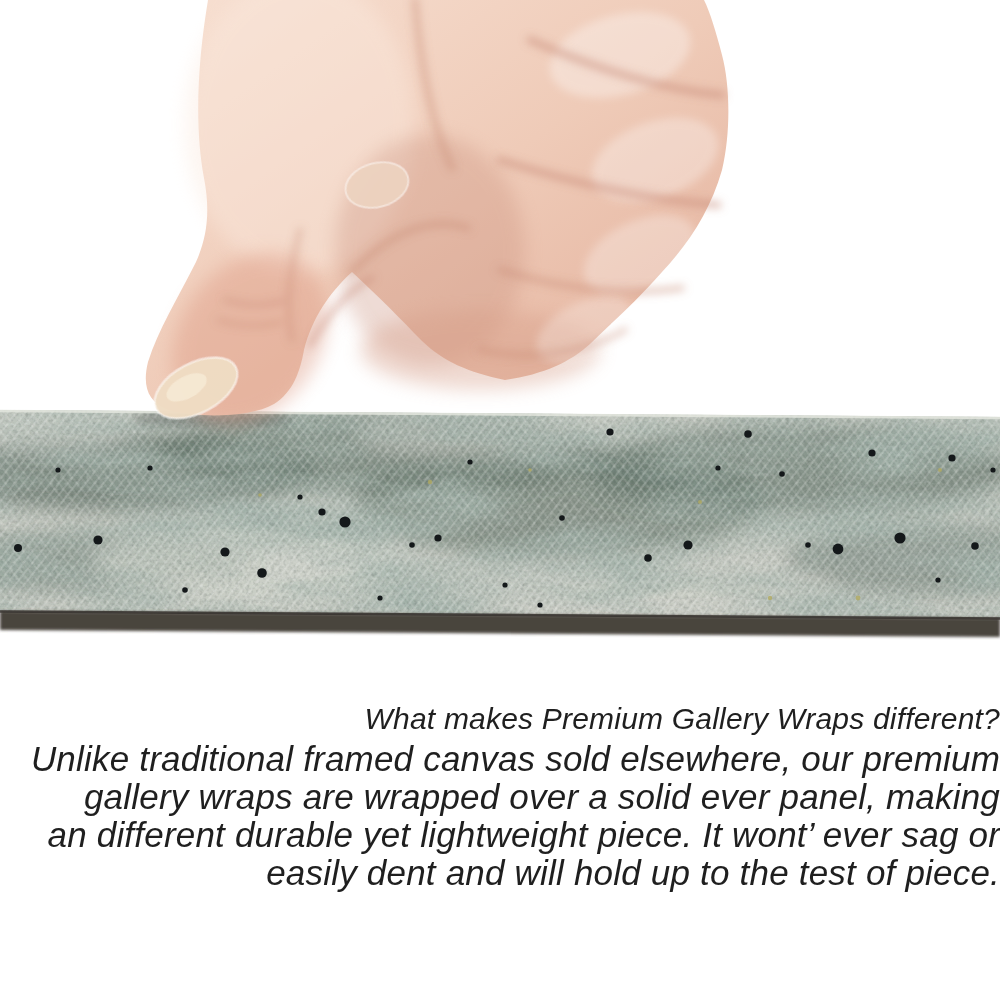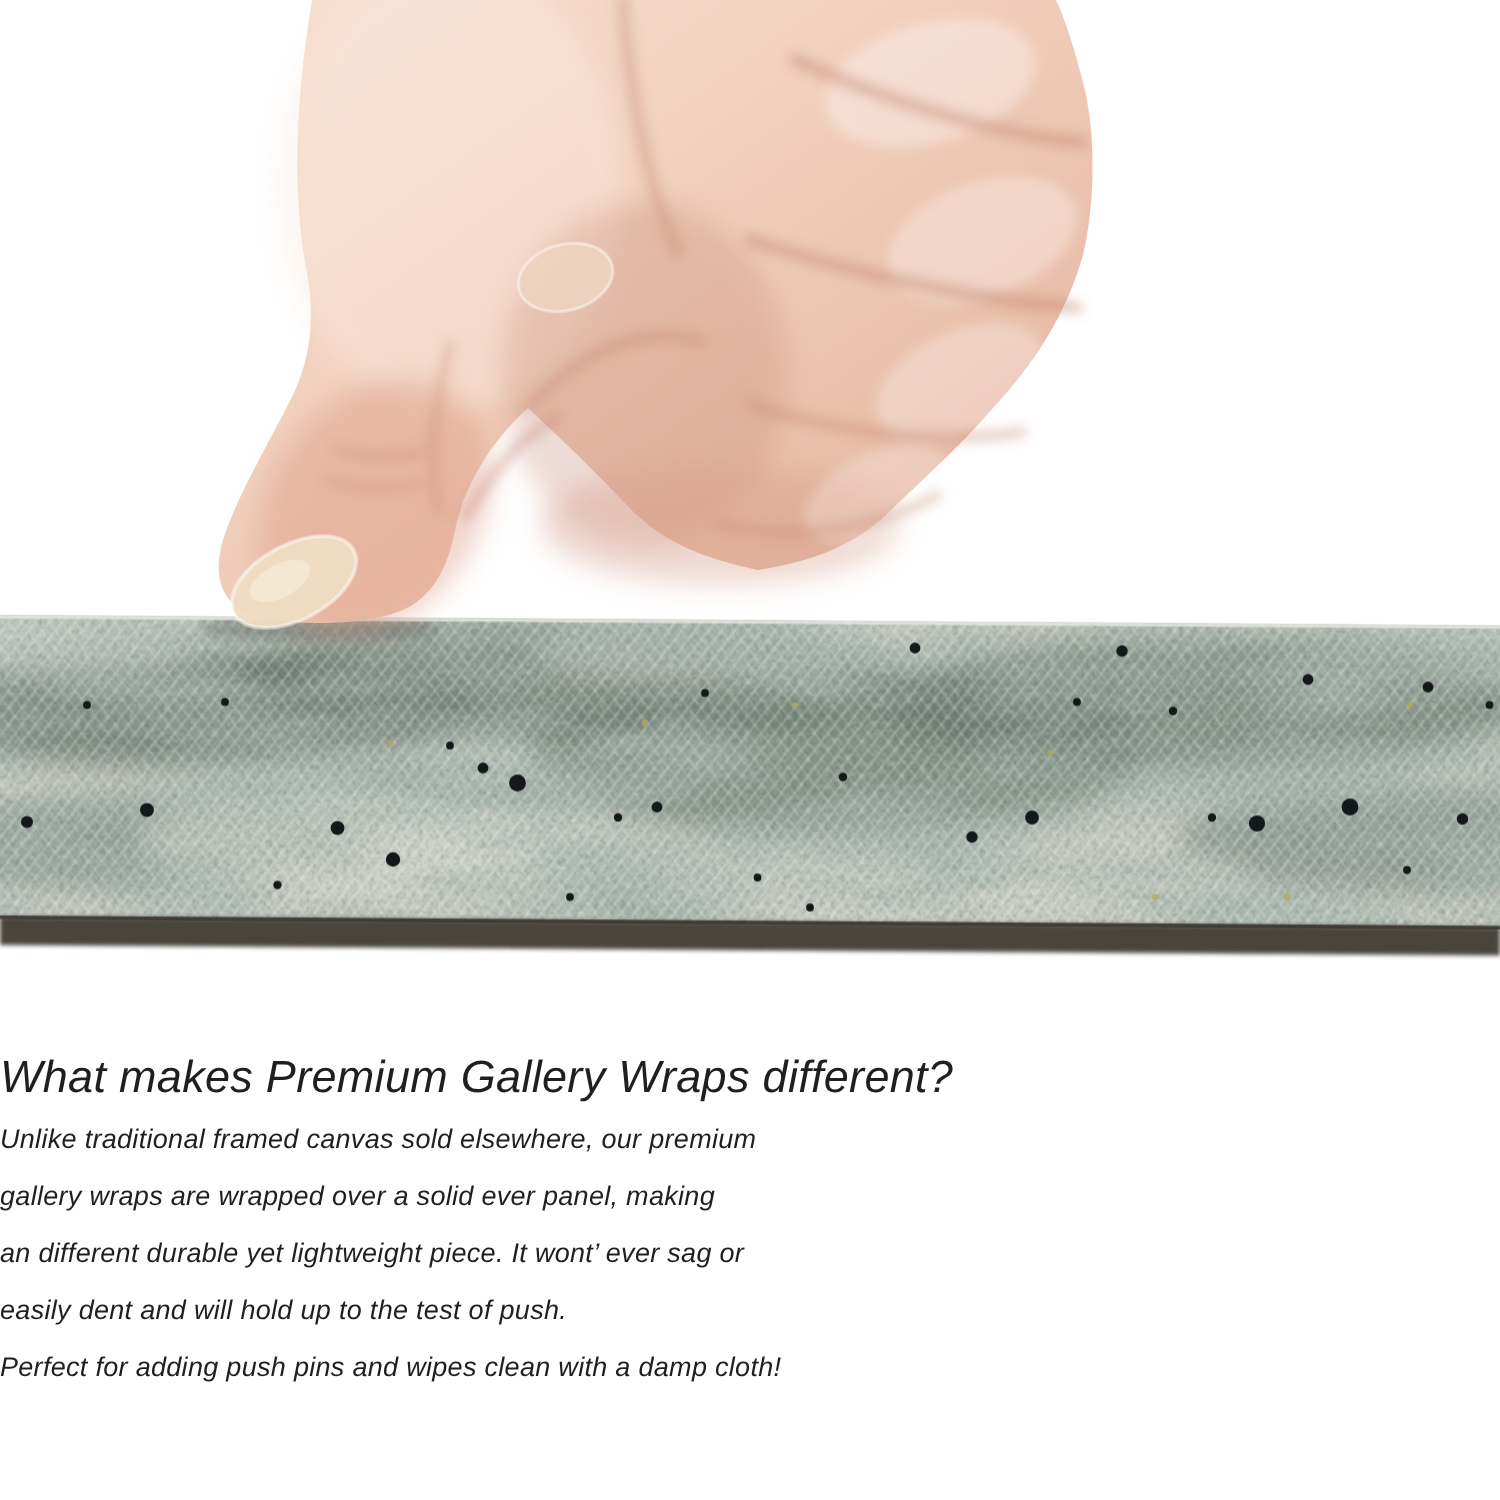--- a/index.html
+++ b/index.html
@@ -8,32 +8,32 @@
     width:1000px;height:1000px;
     background:#ffffff;
     overflow:hidden;
     font-family:"Liberation Sans", sans-serif;
   }
   .photo-svg{position:absolute;left:0;top:0;}
   .caption{
     position:absolute;
     left:0;top:698px;
     width:1000px;
-    text-align:left;
+    text-align:right;
     font-style:italic;
     color:#1f1f1f;
   }
   .caption .heading{
     font-size:30px;
     font-weight:500;
     line-height:42px;
     letter-spacing:0.2px;
   }
   .caption .line{
-    font-size:18px;
+    font-size:35px;
     font-weight:400;
     line-height:38px;
     letter-spacing:0.2px;
   }
 </style>
 </head>
 <body>
 
 <div class="stage">
 
@@ -216,16 +216,15 @@
         <ellipse cx="188" cy="383" rx="22" ry="11" fill="#f8ecd9" opacity="0.7"></ellipse>
       </g>
     </g>
   </svg>
 
   <div class="caption">
     <div class="heading">What makes Premium Gallery Wraps different?</div>
     <div class="line">Unlike traditional framed canvas sold elsewhere, our premium</div>
     <div class="line">gallery wraps are wrapped over a solid ever panel, making</div>
     <div class="line">an different durable yet lightweight piece. It wont’ ever sag or</div>
-    <div class="line">easily dent and will hold up to the test of push.</div>
-    <div class="line">Perfect for adding push pins and wipes clean with a damp cloth!</div>
+    <div class="line">easily dent and will hold up to the test of piece.</div>
   </div>
 </div>
 
 </body></html>

